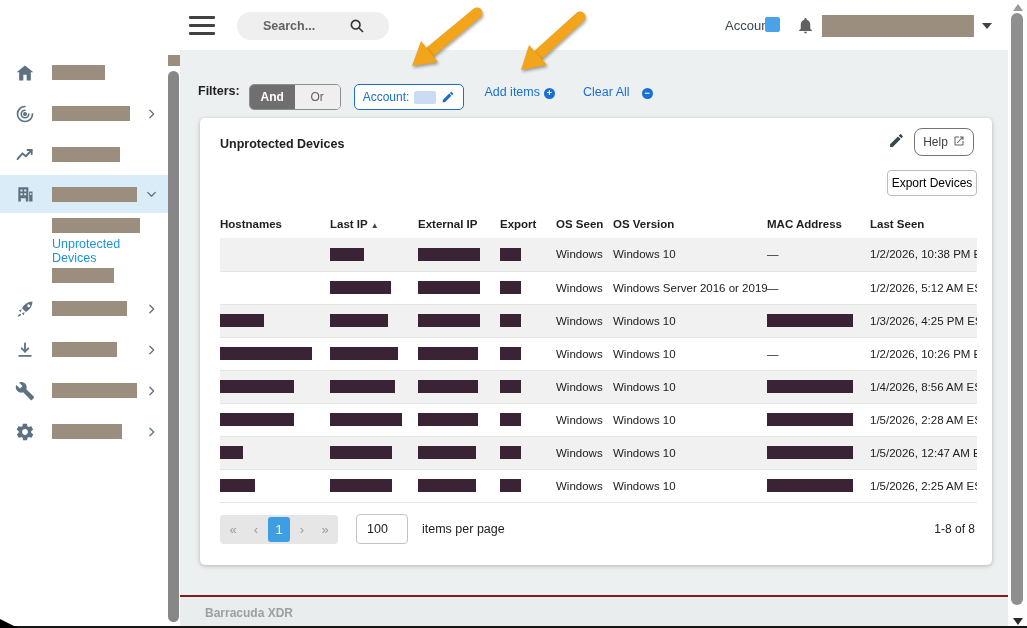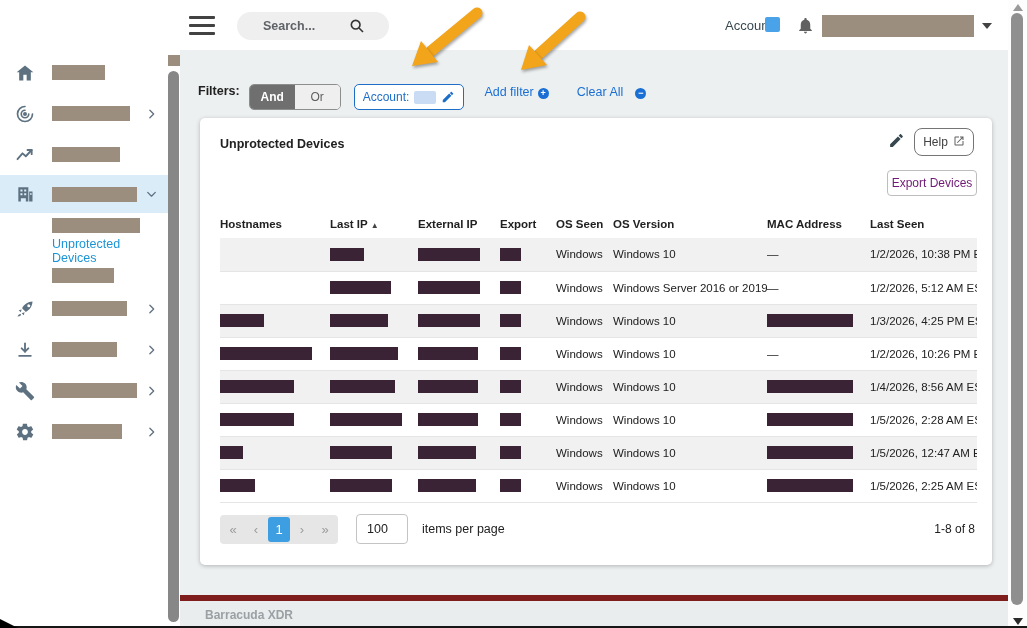--- a/index.html
+++ b/index.html
@@ -55,41 +55,41 @@
   .chip .val { font-size:12px; font-style:italic; color:#1e6ec8; }
   .chip .val-redact { width:22px; height:13px; background:var(--redact-lightblue); border-radius:2px; }
   .link-action { margin-left:20px; display:flex; align-items:center; gap:4px; font-size:12.5px; color:#1a6fd4; cursor:pointer; }
   .circle-ic { width:11px; height:11px; border-radius:50%; background:#1a6fd4; color:#fff; font-size:9px; line-height:11px; text-align:center; margin-top:4px; font-weight:700; }
 
   
   .card { position:absolute; left:20px; top:68px; width:792px; height:447px; background:#fff; border-radius:5px; box-shadow:0 1px 4px rgba(0,0,0,.25); }
   .card-title { position:absolute; left:20px; top:19px; font-size:12.5px; font-weight:700; color:#212121; }
   .card-pencil { position:absolute; left:688px; top:14px; cursor:pointer; }
   .help-btn { position:absolute; left:714px; top:10px; width:60px; height:28px; border:1px solid #757575; border-radius:8px; background:#fff; display:flex; align-items:center; justify-content:center; gap:5px; font-size:12px; color:#424242; cursor:pointer; }
-  .export-btn { position:absolute; left:687px; top:52px; width:90px; height:26px; border:1px solid #bdbdbd; border-radius:4px; background:#fff; font-size:12px; color:#701a75; display:flex; align-items:center; justify-content:center; cursor:pointer; }
+  .export-btn { position:absolute; left:687px; top:52px; width:90px; height:26px; border:1px solid #bdbdbd; border-radius:4px; background:#fff; font-size:12px; color:#000000; display:flex; align-items:center; justify-content:center; cursor:pointer; }
 
   .tbl-wrap { position:absolute; left:20px; top:92px; width:757px; overflow:hidden; }
   table { border-collapse:collapse; width:757px; table-layout:fixed; }
   th { font-size:11.5px; font-weight:700; text-align:left; height:28px; white-space:nowrap; vertical-align:middle; cursor:pointer; }
   td { font-size:11.5px; height:33px; white-space:nowrap; vertical-align:middle; overflow:hidden; }
   tbody tr { border-bottom:1px solid #e5e5e5; }
   tbody tr:nth-child(odd) { background:#f1f1f2; }
   .redact { display:inline-block; height:13px; background:var(--redact-dark); vertical-align:middle; }
   .sort-arrow { font-size:8px; color:#424242; margin-left:3px; }
 
   .pager-row { position:absolute; left:20px; top:394px; width:757px; height:34px; display:flex; align-items:center; }
   .pager-group { display:flex; background:#e6e6e6; border-radius:4px; padding:2px; gap:1px; }
   .pg-btn { width:22px; height:25px; display:flex; align-items:center; justify-content:center; font-size:13px; color:#9b9b9b; border-radius:3px; cursor:pointer; }
   .pg-btn.active { background:var(--active-blue); color:#fff; font-size:13px; }
   .per-page-input { margin-left:18px; width:52px; height:30px; border:1px solid #c4c4c4; border-radius:4px; font-size:12.5px; padding-left:10px; color:#212121; font-family:"Liberation Sans",sans-serif; }
   .per-page-label { margin-left:14px; font-size:12.5px; color:#212121; }
   .range-label { position:absolute; right:2px; font-size:12px; color:#212121; }
 
   
-  .footer { position:absolute; left:0; bottom:0; width:828px; height:33px; background:#e9edee; border-top:6px solid #7f1d1d; display:flex; align-items:center; }
+  .footer { position:absolute; left:0; bottom:0; width:828px; height:33px; background:#e9edee; border-top:2px solid #7f1d1d; display:flex; align-items:center; }
   .footer-brand { margin-left:25px; font-size:12px; font-weight:700; color:#9aa0a3; }
 
   
   .page-scroll { position:absolute; right:0; top:0; width:19px; height:628px; background:#fdfdfd; z-index:20; }
   .ps-up { position:absolute; left:5px; top:4px; width:0; height:0; border-left:5px solid transparent; border-right:5px solid transparent; border-bottom:7px solid #9a9a9a; }
   .ps-thumb { position:absolute; left:3px; top:13px; width:12px; height:592px; background:#8f8f8f; border-radius:6px; }
   .ps-down { position:absolute; left:5px; bottom:3px; width:0; height:0; border-left:5px solid transparent; border-right:5px solid transparent; border-top:7px solid #2a2a2a; }
 
   
   .arrows-overlay { position:absolute; left:0; top:0; width:1027px; height:628px; z-index:50; pointer-events:none; }
@@ -264,21 +264,21 @@
           <span class="lbl">Account:</span>
           <span class="val-redact" style="width: 22px;"></span>
           <span style="display: flex;">
             <svg width="14" height="14" viewBox="0 0 24 24" fill="#1e6ec8">
               <path d="M3 17.25V21h3.75L17.8 9.94l-3.75-3.75L3 17.25zM20.7 7.04c.39-.39.39-1.02 0-1.41l-2.34-2.34c-.39-.39-1.02-.39-1.41 0l-1.83 1.83 3.75 3.75 1.83-1.83z"></path>
             </svg>
           </span>
         </div>
       </span>
     <div class="link-action">
-      <span>Add filter</span>
+      <span>Add items</span>
       <span class="circle-ic">+</span>
     </div>
     <div class="link-action" style="margin-left:28px;gap:12px;">
       <span>Clear All</span>
       <span class="circle-ic">−</span>
     </div>
   </div>
 
   <div class="card">
     <span class="card-title">Unprotected Devices</span>

